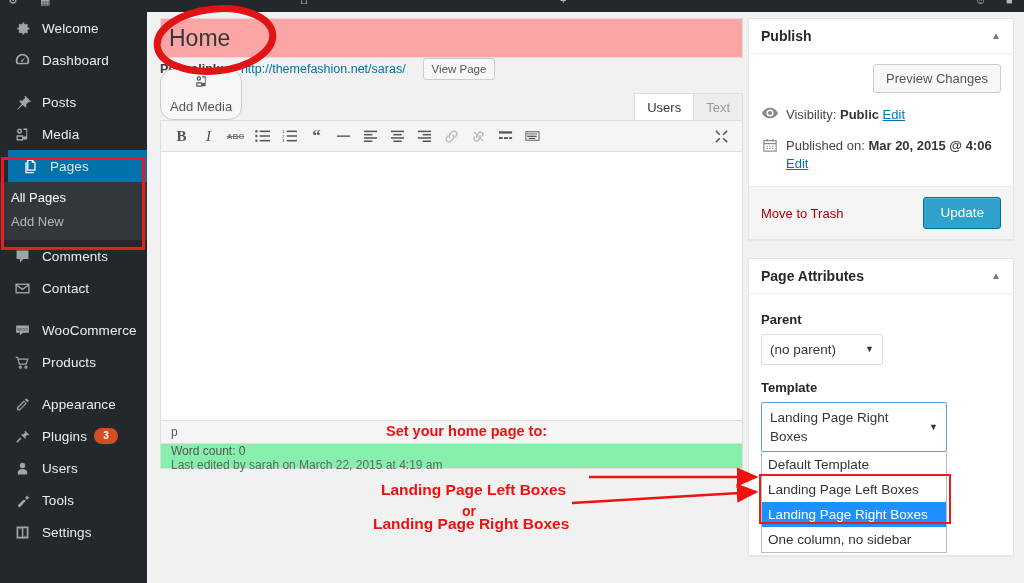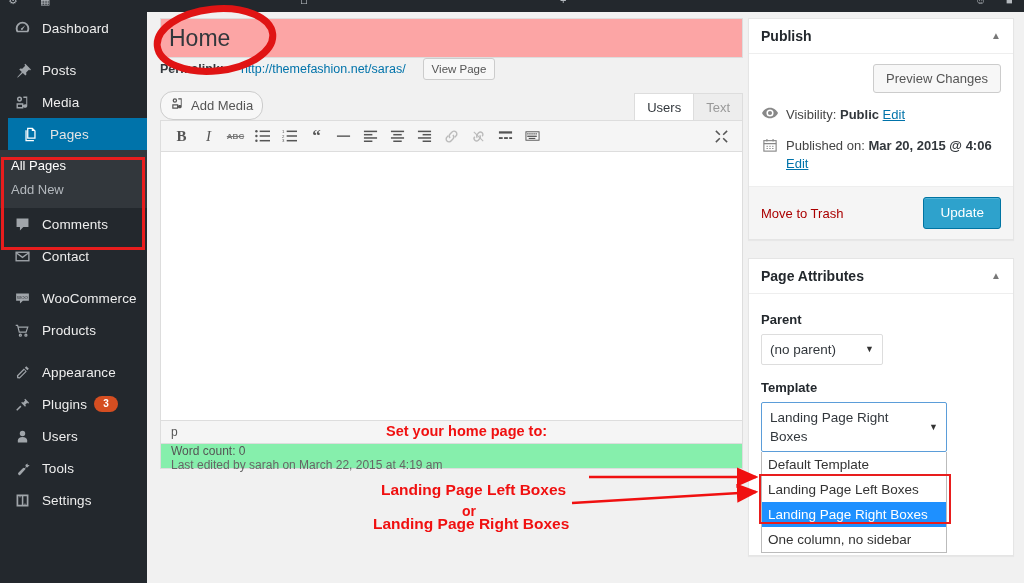--- a/index.html
+++ b/index.html
@@ -88,21 +88,21 @@
   }
 
   
   #editor-wrap{margin-top:10px;position:relative;}
   #media-row{
     display:flex;align-items:flex-end;justify-content:space-between;height:30px;
   }
   #add-media{
     display:inline-flex;align-items:center;gap:6px;background:#f7f7f7;
     border:1px solid #ccc;border-radius:13px;padding:4px 9px;
-    font-size:13px;color:#555;line-height:16px;
+    font-size:13px;color:#555;line-height:16px;flex-direction:column;
   }
   #editor-tabs{display:flex;align-items:flex-end;}
   .etab{
     border:1px solid #ddd;border-bottom:none;background:#ededed;
     font-size:13px;color:#999;padding:6px 12px 5px 12px;margin-left:-1px;
   }
   .etab.active{background:#fff;color:#32373c;border-color:#ddd;}
 
   #editor-body{
     border:1px solid #ddd;background:#fff;margin-top:0;
@@ -216,20 +216,28 @@
   <span class="ab-ic" style="left:8px">⚙</span>
   <span class="ab-ic" style="left:40px">▦</span>
   <span class="ab-ic" style="left:300px">◽</span>
   <span class="ab-ic" style="left:560px">+</span>
   <span class="ab-ic" style="left:975px">☺</span>
   <span class="ab-ic" style="left:1006px">■</span>
 </div>
 
 <div id="sidebar">
 
+  <div class="menu-item">
+    <span class="mi-ico">
+      <svg width="17" height="17" viewBox="0 0 20 20" fill="currentColor">
+          <path d="M10 6.5a3.5 3.5 0 100 7 3.5 3.5 0 000-7zm0 5.5a2 2 0 110-4 2 2 0 010 4zM18 9h-1.6a6.4 6.4 0 00-.8-1.9l1.1-1.1-1.7-1.7-1.1 1.1A6.4 6.4 0 0012 4.6V3H9.9v1.6a6.4 6.4 0 00-1.9.8L6.9 4.3 5.2 6l1.1 1.1A6.4 6.4 0 005.5 9H4v2.1h1.5a6.4 6.4 0 00.8 1.9L5.2 14.1l1.7 1.7L8 14.7a6.4 6.4 0 001.9.8V17H12v-1.5a6.4 6.4 0 001.9-.8l1.1 1.1 1.7-1.7-1.1-1.1a6.4 6.4 0 00.8-1.9H18V9z"></path>
+        </svg>
+    </span>
+    <span class="mi-lab">Welcome</span>
+  </div>
 
   <div class="menu-item">
     <span class="mi-ico">
       <svg width="17" height="17" viewBox="0 0 20 20" fill="currentColor">
           <path d="M10 2a8 8 0 00-8 8 8 8 0 001.4 4.5h13.2A8 8 0 0018 10a8 8 0 00-8-8zm0 2.2a5.8 5.8 0 015.8 5.8c0 .9-.2 1.7-.6 2.5H4.8A5.8 5.8 0 014.2 10 5.8 5.8 0 0110 4.2zm3.2 1.9l-3.9 3.3a1.2 1.2 0 101.2 1.2l2.7-4.5z"></path>
         </svg>
     </span>
     <span class="mi-lab">Dashboard</span>
   </div>
 

